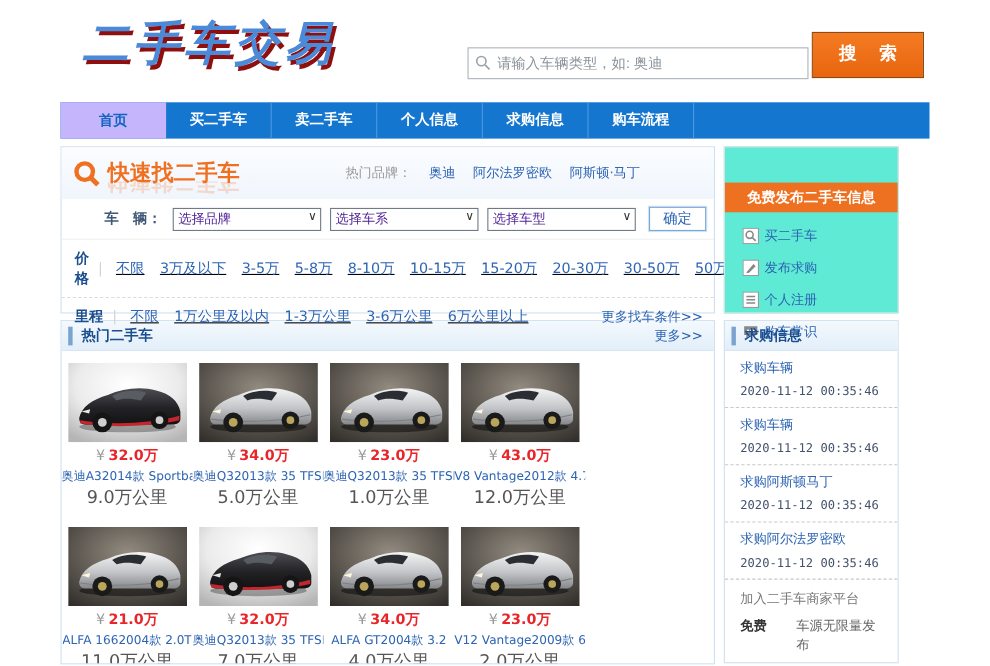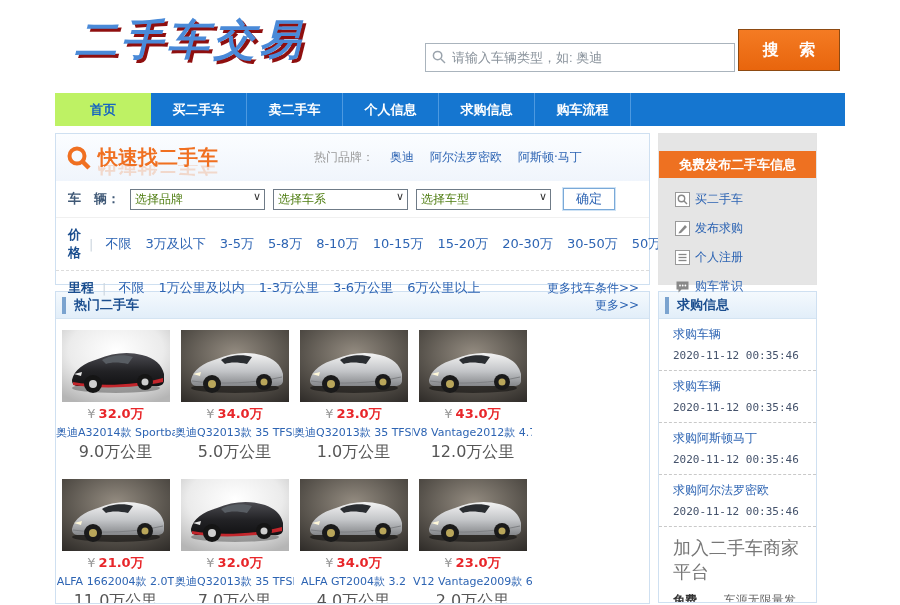--- a/index.html
+++ b/index.html
@@ -19,54 +19,54 @@
   .search-btn { position:absolute; left:738px; top:29px; width:102px; height:42px;
     background:linear-gradient(#f47b23,#e8650d); border:1px solid #8d4a12; color:#fff;
     font-size:16px; font-weight:bold; letter-spacing:8px; text-align:center; line-height:28px;
     cursor:pointer; padding-left:8px; }
 
   
   .nav { position:absolute; left:55px; top:93px; width:790px; height:33px;
     background:#1576d0; display:flex; }
   .nav-item { width:96px; height:33px; line-height:33px; text-align:center; color:#fff;
     font-size:13px; font-weight:bold; border-right:1px solid #4d99e0; cursor:pointer; }
-  .nav-item.active { background:#bef264; color:#1565c0; border-right:none;font-family:Liberation Serif, serif; }
+  .nav-item.active { background:#c4b5fd; color:#1565c0; border-right:none;font-family:Liberation Serif, serif; }
 
   
   .main { position:absolute; left:55px; top:133px; width:662px; display:flex; gap:8px; }
   .left-col { width:595px; }
   .right-col { width:187px; }
 
   
   .quick-box { border:1px solid #cfe0f1; height:152px; background:#fff; }
   .quick-band { height:47px; background:linear-gradient(#fbfdff,#f0f5fc); display:flex;
     align-items:center; padding-left:10px; position:relative; }
   .qf-title-wrap { position:relative; height:47px; display:flex; align-items:center; }
   .qf-icon { width:26px; height:26px; margin-right:6px; }
   .qf-title { font-size:20px; font-weight:bold; color:#f07021; }
   .qf-title-reflect { position:absolute; left:32px; top:31px; font-size:20px; font-weight:bold;
     color:#f07021; opacity:.22; transform:scaleY(-1); height:14px; overflow:hidden; pointer-events:none; }
   .hot-brands { margin-left:96px; font-size:12px; color:#999; display:flex; gap:16px; align-items:center; }
   .hot-brands a { color:#2d64b3; text-decoration:none; cursor:pointer; }
 
   .vehicle-row { display:flex; align-items:center; padding:7px 0 7px 12px; }
-  .vehicle-label { font-size:13px; font-weight:bold; color:#3f5876; margin-right:10px; }
+  .vehicle-label { font-size:13px; font-weight:bold; color:#3f5876; margin-right:10px;margin-left:27px; }
   .sel-wrap { position:relative; margin-right:8px; }
   .sel-wrap select { width:135px; height:21px; border:1px solid #6f7b87; background:#fff;
-    font-size:12px; color:#4d7c0f; appearance:none; -webkit-appearance:none; padding:0 18px 0 4px; cursor:pointer; }
+    font-size:12px; color:#4c1d95; appearance:none; -webkit-appearance:none; padding:0 18px 0 4px; cursor:pointer; }
   .sel-chevron { position:absolute; right:4px; top:2px; font-size:11px; color:#333; pointer-events:none; }
   .confirm-btn { margin-left:4px; height:22px; padding:0 12px; background:#fff;
     border:1px solid #7aa9d8; box-shadow:0 0 0 1px #cfe3f5; color:#2d64b3; font-size:13px; cursor:pointer; }
 
   .filters { border-top:1px solid #f0f0f0; }
   .filter-row { display:flex; align-items:center; padding:8px 10px 8px 12px; font-size:13px; }
   .filter-row + .filter-row { border-top:1px dashed #dcdcdc; }
   .filter-label { font-weight:bold; color:#1b4e8f; margin-right:8px; }
   .filter-sep { color:#ccd5de; margin-right:12px; }
-  .filter-links { display:flex; gap:14px; flex:1; }
+  .filter-links { display:flex; gap:14px; flex:1;text-decoration:underline; }
   .filter-links a { color:#2d64b3; text-decoration:none; white-space:nowrap; cursor:pointer; }
   .more-cond { color:#2d64b3; font-size:12px; text-decoration:none; cursor:pointer; white-space:nowrap; }
 
   
   .hot-box { margin-top:6px; border:1px solid #cfe0f1; height:313px; background:#fff; overflow:hidden; }
   .box-header { height:27px; background:linear-gradient(#f4f9fd,#e2eef9); border-bottom:1px solid #d4e4f2;
     display:flex; align-items:center; padding:0 10px 0 0; }
   .box-header .bar { width:4px; height:17px; background:#7aa3cf; margin:0 8px 0 6px; }
   .box-header .box-title { font-size:13px; font-weight:bold; color:#1b4e8f; flex:1; }
   .box-header .more { font-size:12px; color:#2d64b3; text-decoration:none; cursor:pointer; }
@@ -74,37 +74,37 @@
   .cards { display:flex; flex-wrap:wrap; padding-top:11px; }
   .card { width:119px; display:flex; flex-direction:column; align-items:center; margin-bottom:16px; }
   .car-img { width:108px; height:72px; display:block; cursor:pointer; }
   .card-price { font-size:13px; margin-top:3px; color:#999; }
   .card-price .val { color:#e8262a; font-weight:bold; margin-left:3px;text-align:right; }
   .card-name { font-size:11px; color:#2d64b3; margin-top:2px; white-space:nowrap; max-width:119px;
     overflow:hidden; text-decoration:none; cursor:pointer; }
   .card-mileage { font-size:16px; color:#555; margin-top:2px; }
 
   
-  .actions-box { border:1px solid #e4e4e4; height:152px; background:#e5e5e5; padding-top:17px; }
+  .actions-box { border:1px solid #e4e4e4; height:152px; background:#5eead4; padding-top:32px; }
   .btn-orange { display:block; width:157px; height:27px; margin:0 auto; background:#ee7121; border:none;
     color:#fff; font-size:13px; font-weight:bold; line-height:27px; text-align:center; cursor:pointer; }
   .btn-blue { display:block; width:157px; height:27px; margin:11px auto 0; background:#4f9de8; border:none;
     color:#fff; font-size:13px; font-weight:bold; line-height:27px; text-align:center; cursor:pointer; }
   .quick-links { display:flex; flex-wrap:wrap; padding:13px 0 0 16px; }
   .quick-link { width:78px; display:flex; align-items:center; gap:5px; font-size:12px; color:#2d64b3;
     text-decoration:none; cursor:pointer; margin-bottom:12px; }
   .ql-icon { width:15px; height:15px; flex:none; }
 
   .wanted-box { margin-top:6px; border:1px solid #cfe0f1; height:312px; background:#fff; overflow:hidden; }
   .wanted-item { padding:7px 10px 8px 14px; border-bottom:1px dashed #c9c9c9; }
   .wanted-title { display:block; font-size:12px; color:#2d64b3; text-decoration:none; cursor:pointer; }
   .wanted-date { font-size:11px; color:#44526b; margin-top:6px;
     font-family:"DejaVu Sans Mono","Liberation Mono",monospace; }
   .join { padding:9px 10px 0 14px; }
-  .join-title { font-size:18px; color:#777; margin-bottom:8px; }
+  .join-title { font-size:12px; color:#777; margin-bottom:8px; }
   .join-row { display:flex; font-size:12px; margin-bottom:9px; }
   .join-key { font-weight:bold; color:#333; width:52px; }
   .join-val { color:#666; }
 </style>
 </head>
 <body>
 
 <svg width="0" height="0" style="position:absolute" aria-hidden="true">
   <defs>
     <radialGradient id="bgLight" cx="50%" cy="28%" r="80%">

